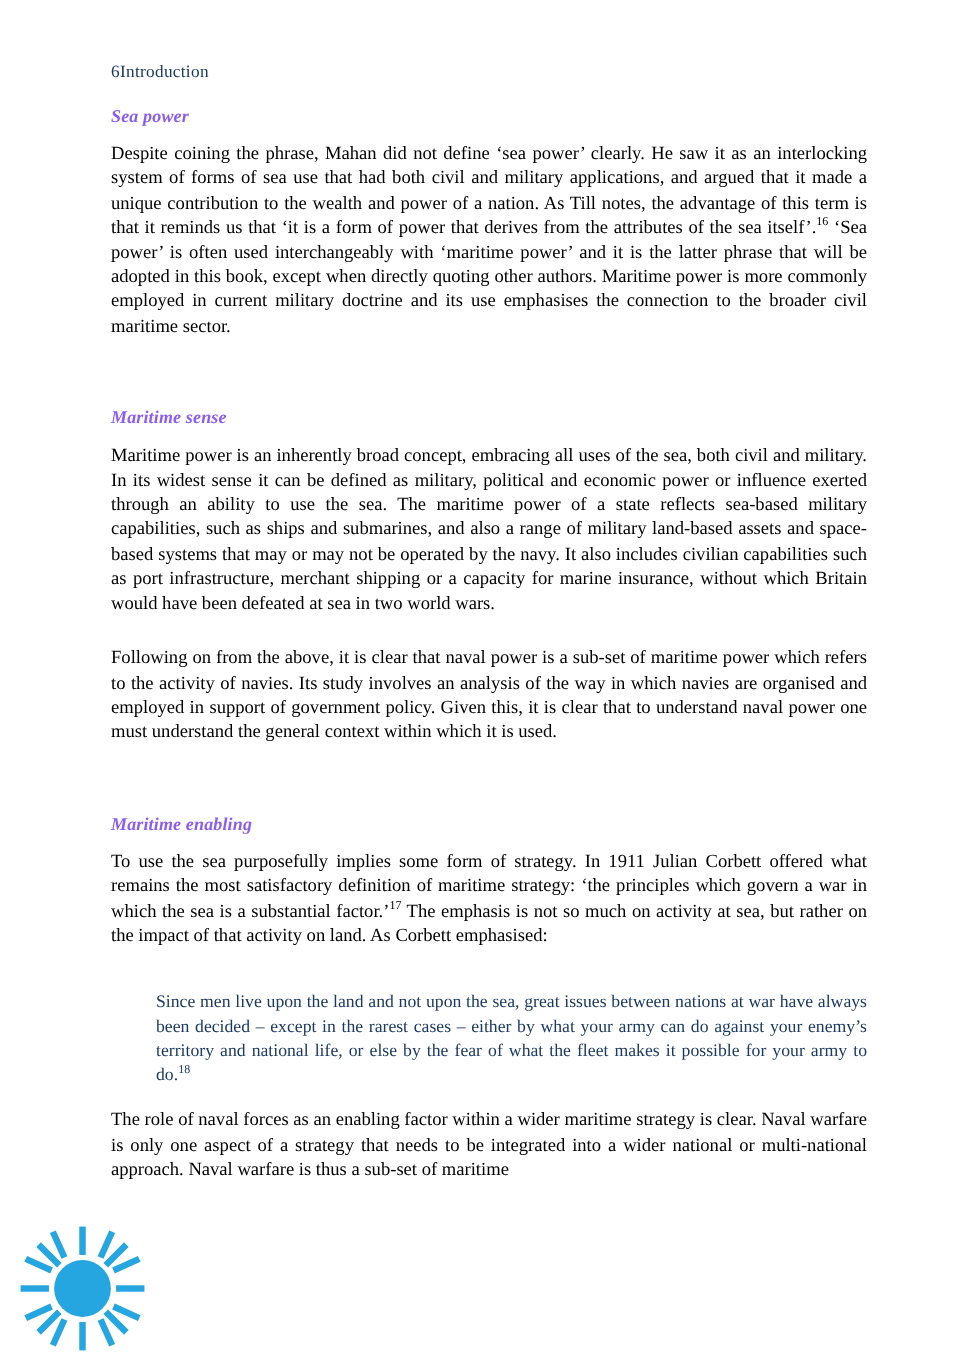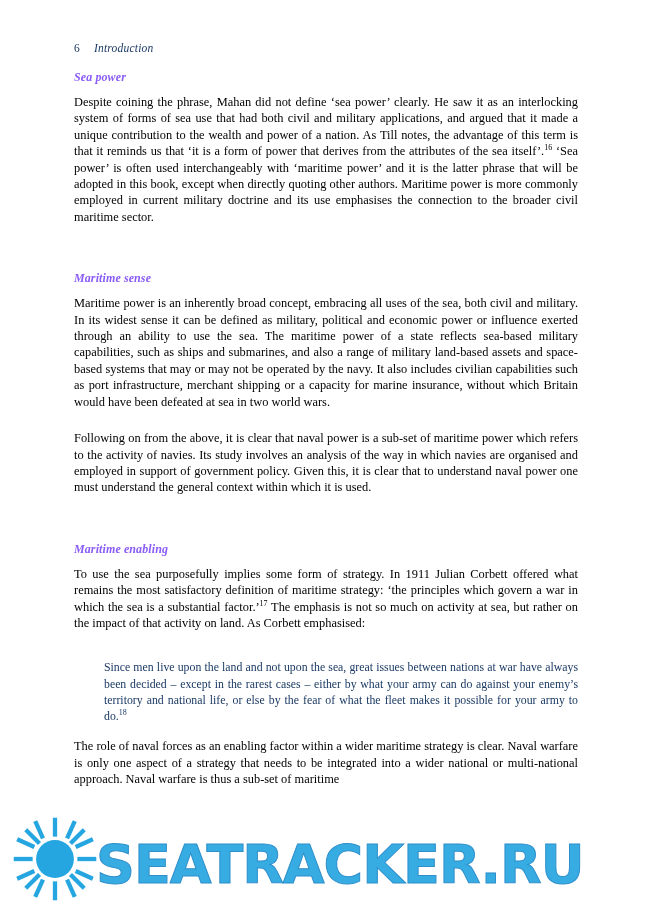--- a/index.html
+++ b/index.html
@@ -25,22 +25,20 @@
   .running-head {
     font-size: 11.5px;
     color: #1b3a63;
     margin: 0 0 16px 0;
     letter-spacing: 0.2px;
   }
   .running-head .folio {
     font-style: normal;
   }
   .running-head .rh-title {
-    font-style: italic;
-    margin-left: 14px;
   }
   h2.section-head {
     font-size: 12px;
     font-style: italic;
     font-weight: bold;
     color: #8b5cf6;
     margin: 0 0 9px 0;
     letter-spacing: 0.1px;
   }
   h2.section-head.spaced {
@@ -149,16 +147,15 @@
           <line x1="64" y1="74" x2="73" y2="94"></line>
           <line x1="73" y1="6" x2="64" y2="26"></line>
           <line x1="36" y1="74" x2="27" y2="94"></line>
           <line x1="6" y1="27" x2="26" y2="36"></line>
           <line x1="74" y1="64" x2="94" y2="73"></line>
           <line x1="6" y1="73" x2="26" y2="64"></line>
           <line x1="74" y1="36" x2="94" y2="27"></line>
         </g>
       </g>
     </svg>
-    <div class="wm-text">SEATRACKER.RU</div>
   </div>
 
 </div>
 
 </body></html>

